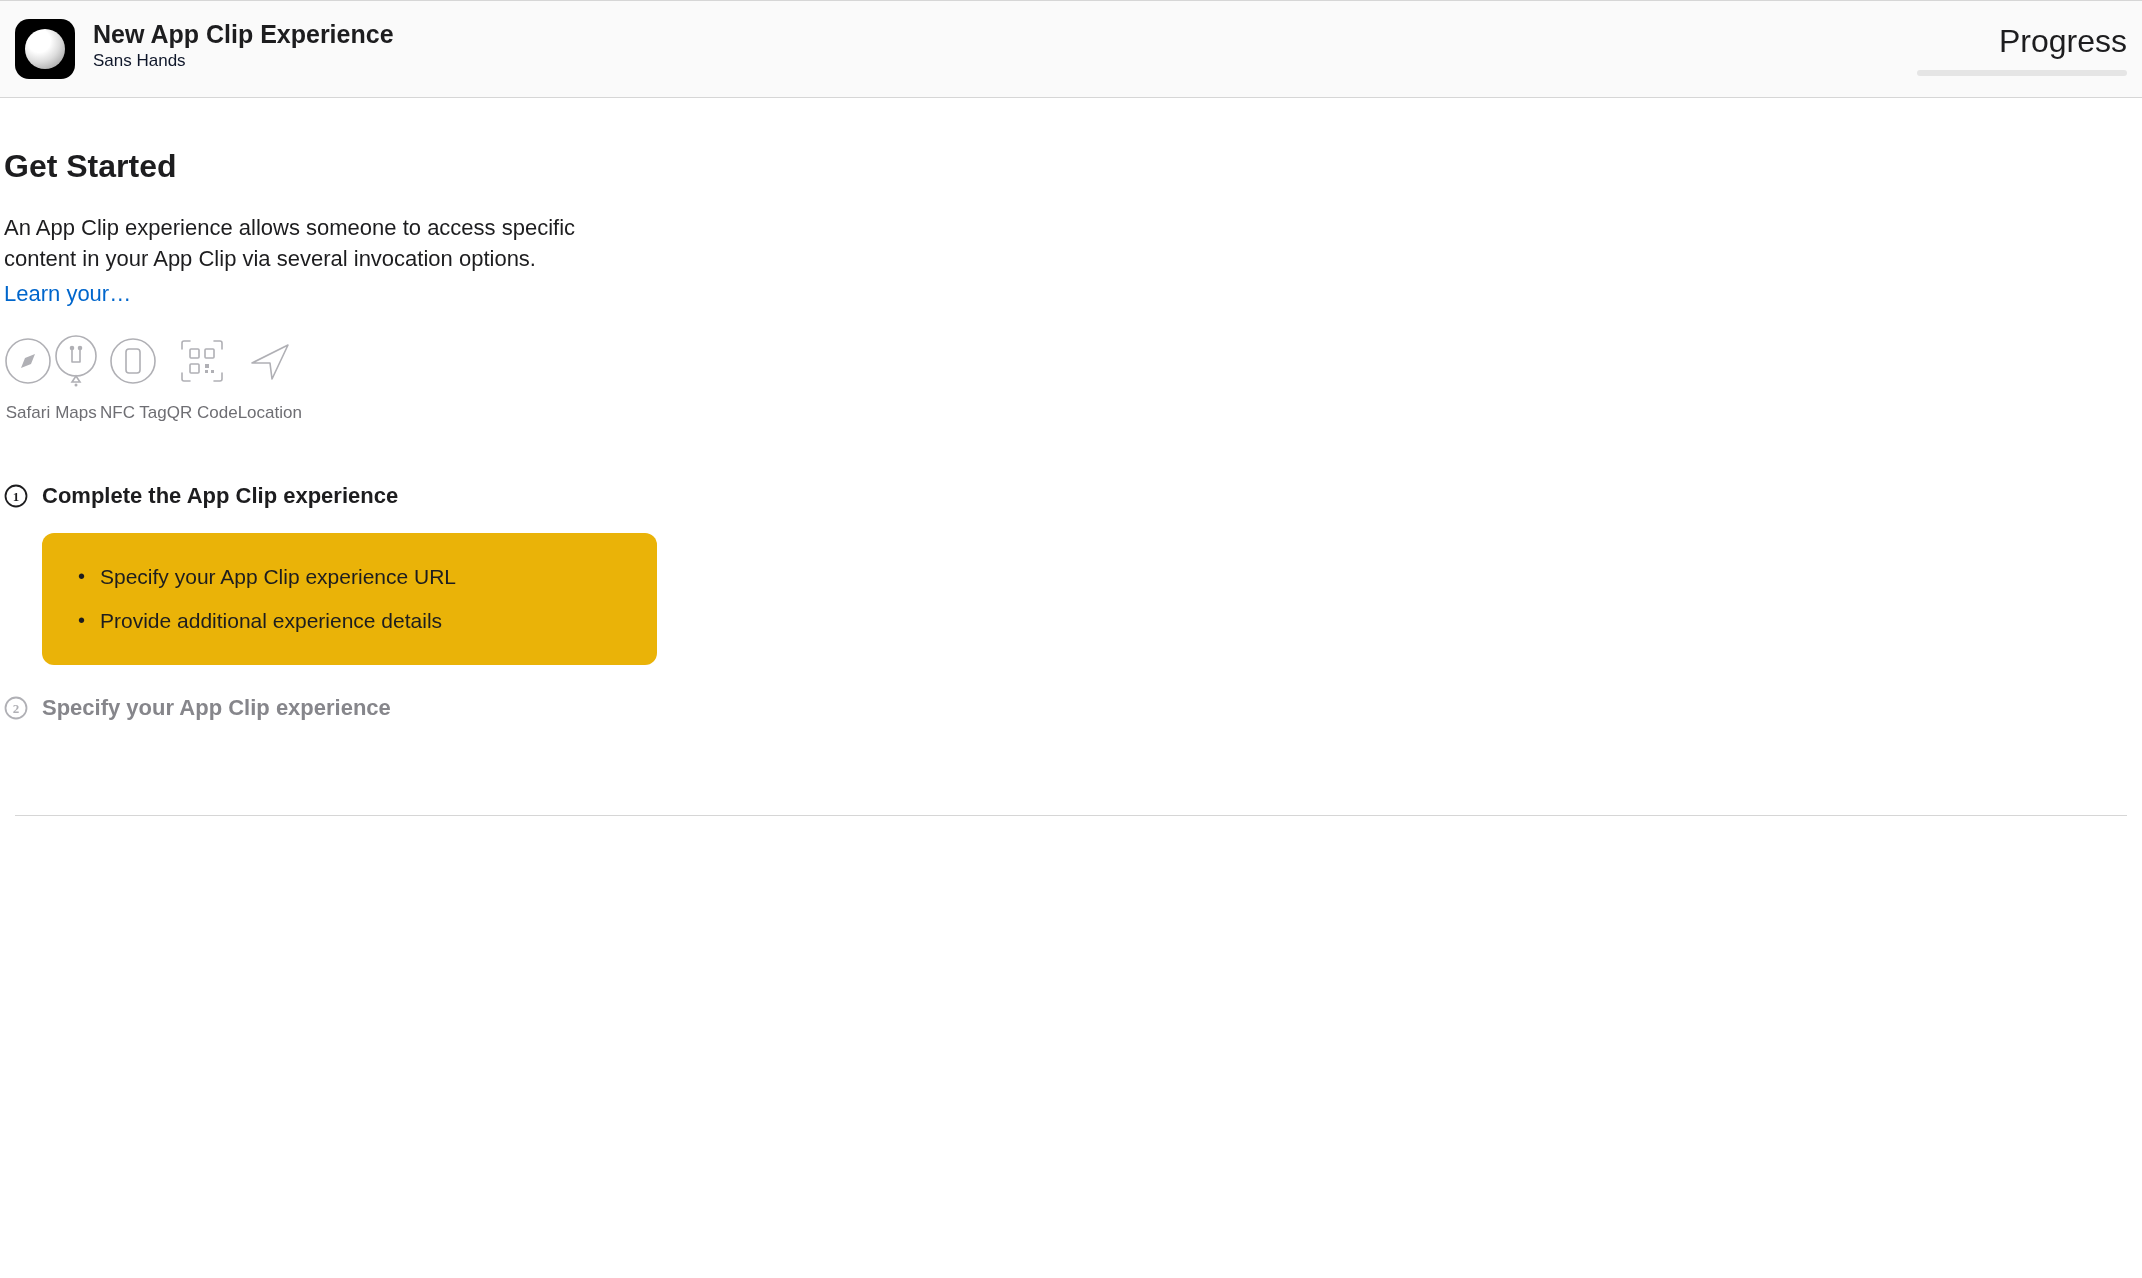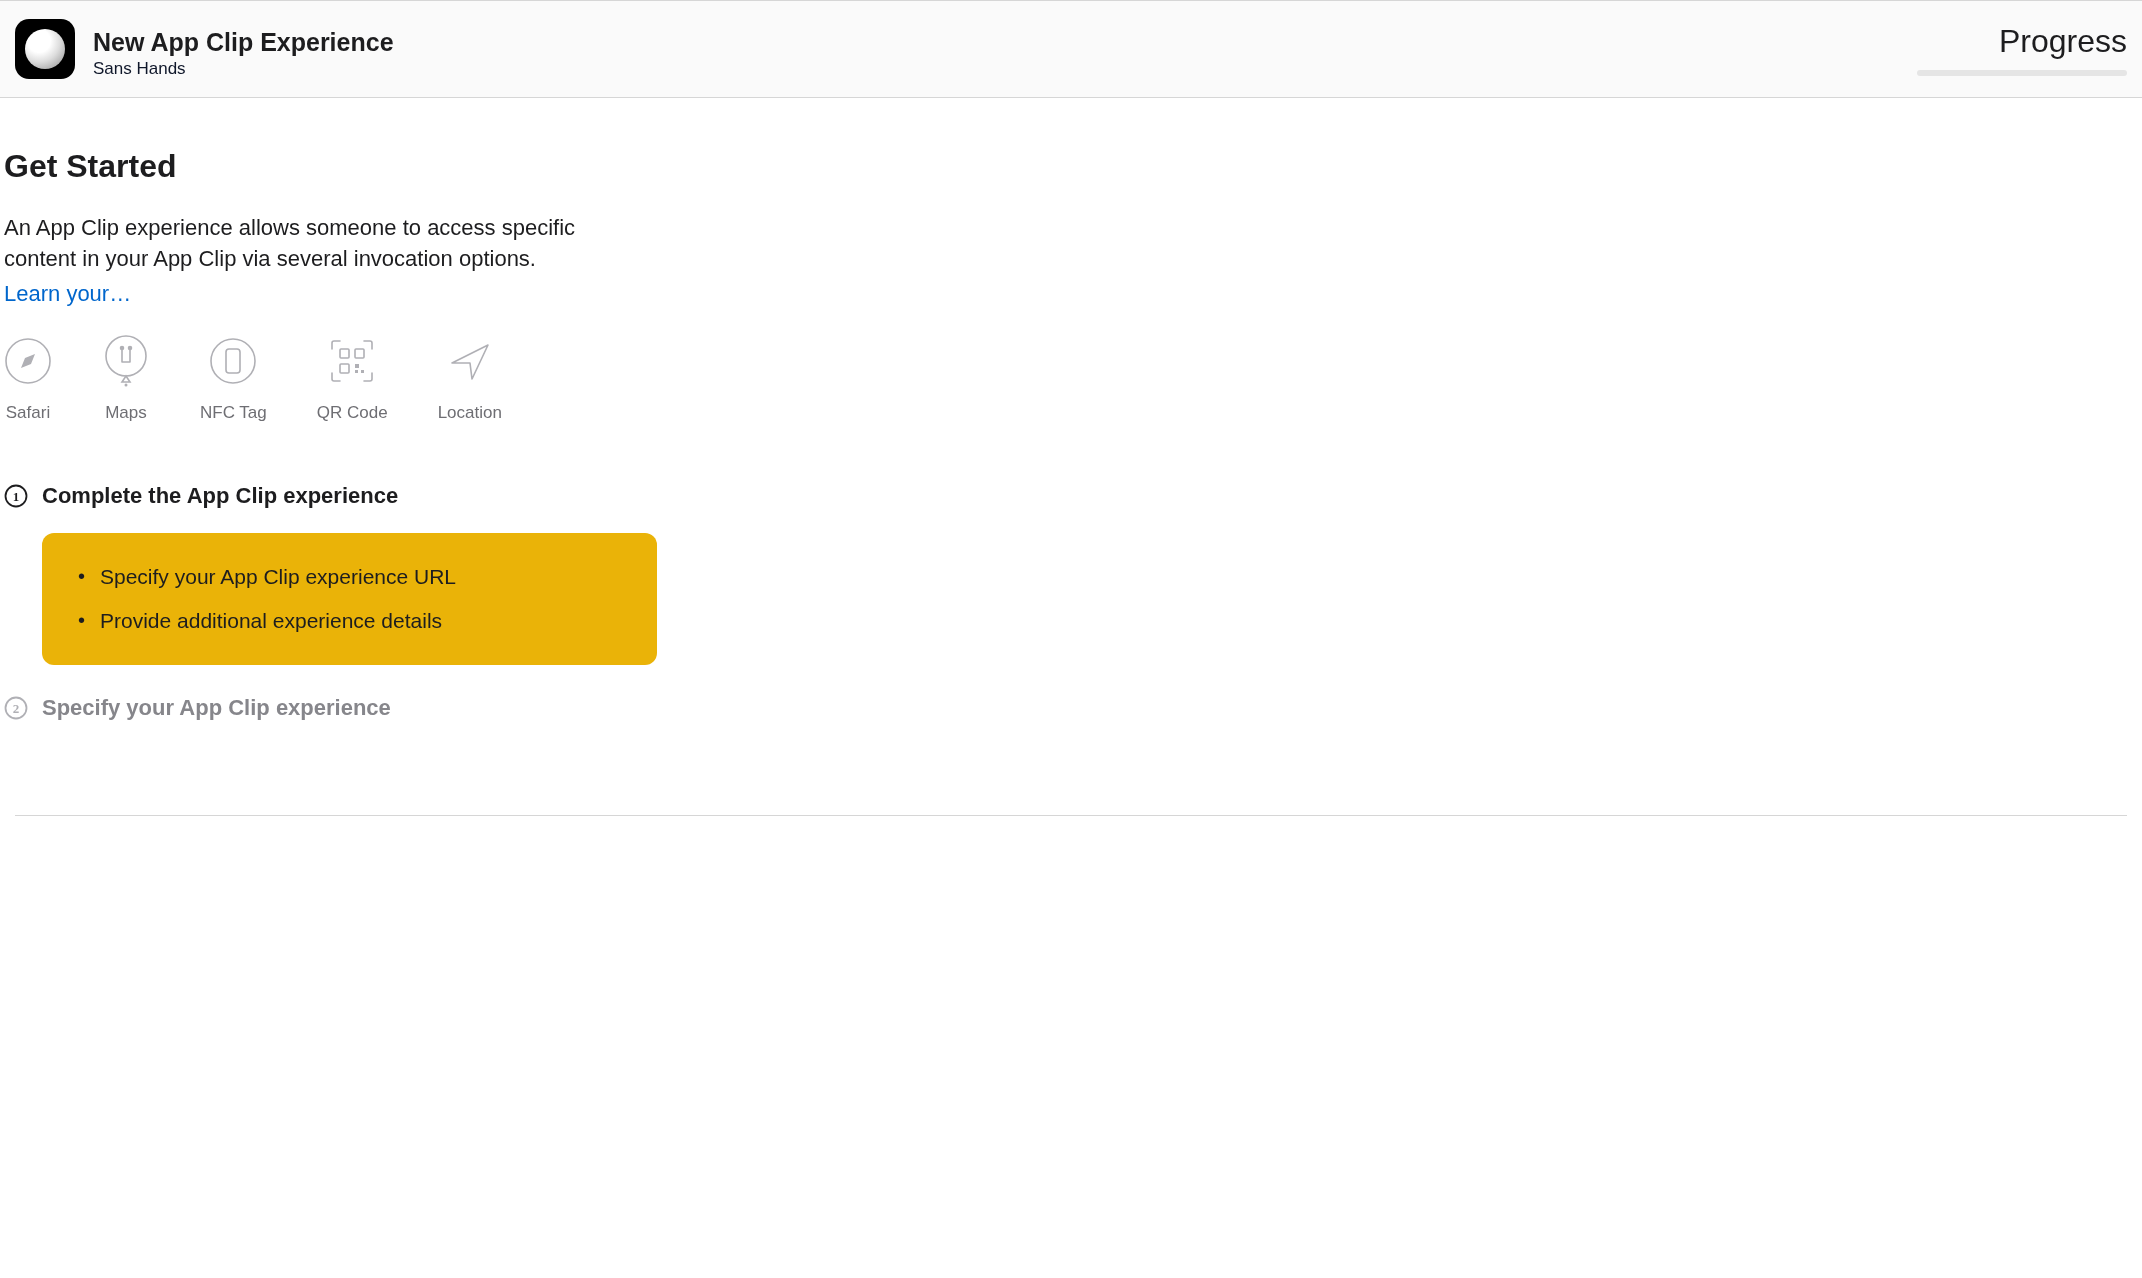--- a/index.html
+++ b/index.html
@@ -16,21 +16,21 @@
       display: flex;
       align-items: center;
       justify-content: space-between;
       padding: 18px 15px 18px 15px;
       background: #fafafa;
       border-top: 1px solid #d6d6d6;
       border-bottom: 1px solid #d6d6d6;
     }
     .header-left {
       display: flex;
-      align-items: flex-end;
+      align-items: flex-start;
       gap: 18px;
     }
     .app-icon {
       width: 60px;
       height: 60px;
       border-radius: 14px;
       background: #000;
       display: flex;
       align-items: center;
       justify-content: center;
@@ -87,21 +87,20 @@
       margin-bottom: 6px;
     }
     .learn-more {
       font-size: 22px;
       color: #0066cc;
       text-decoration: none;
       display: inline-block;
     }
     .invocation-row {
       display: flex;
-      gap: 50px;
       margin-top: 30px;
       margin-bottom: 60px;
     }
     .invocation-item {
       display: flex;
       flex-direction: column;
       align-items: center;
       gap: 18px;
     }
     .invocation-icon {

